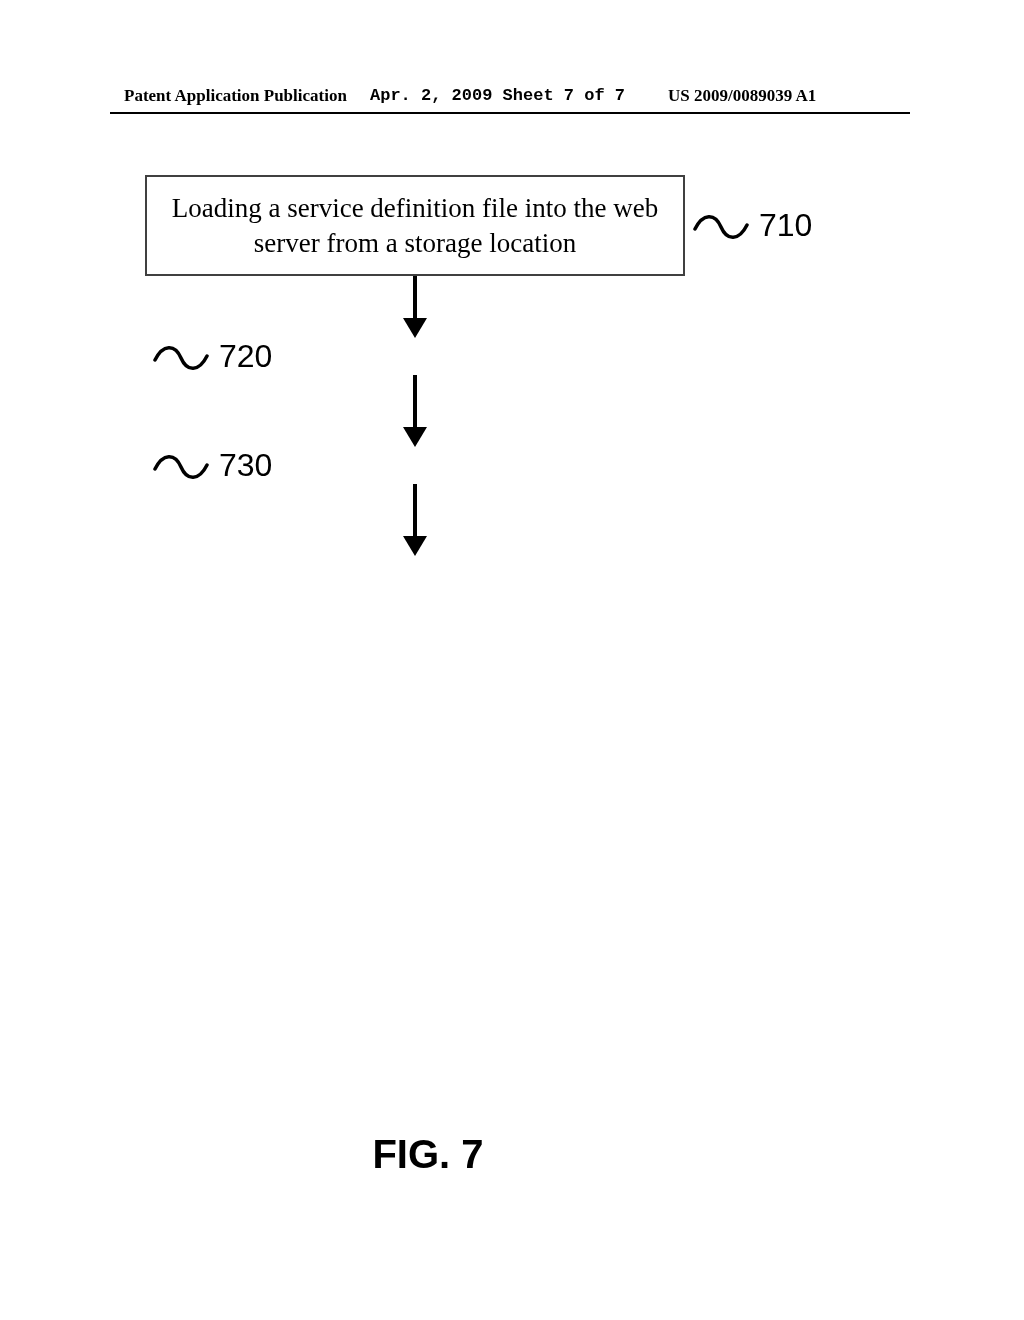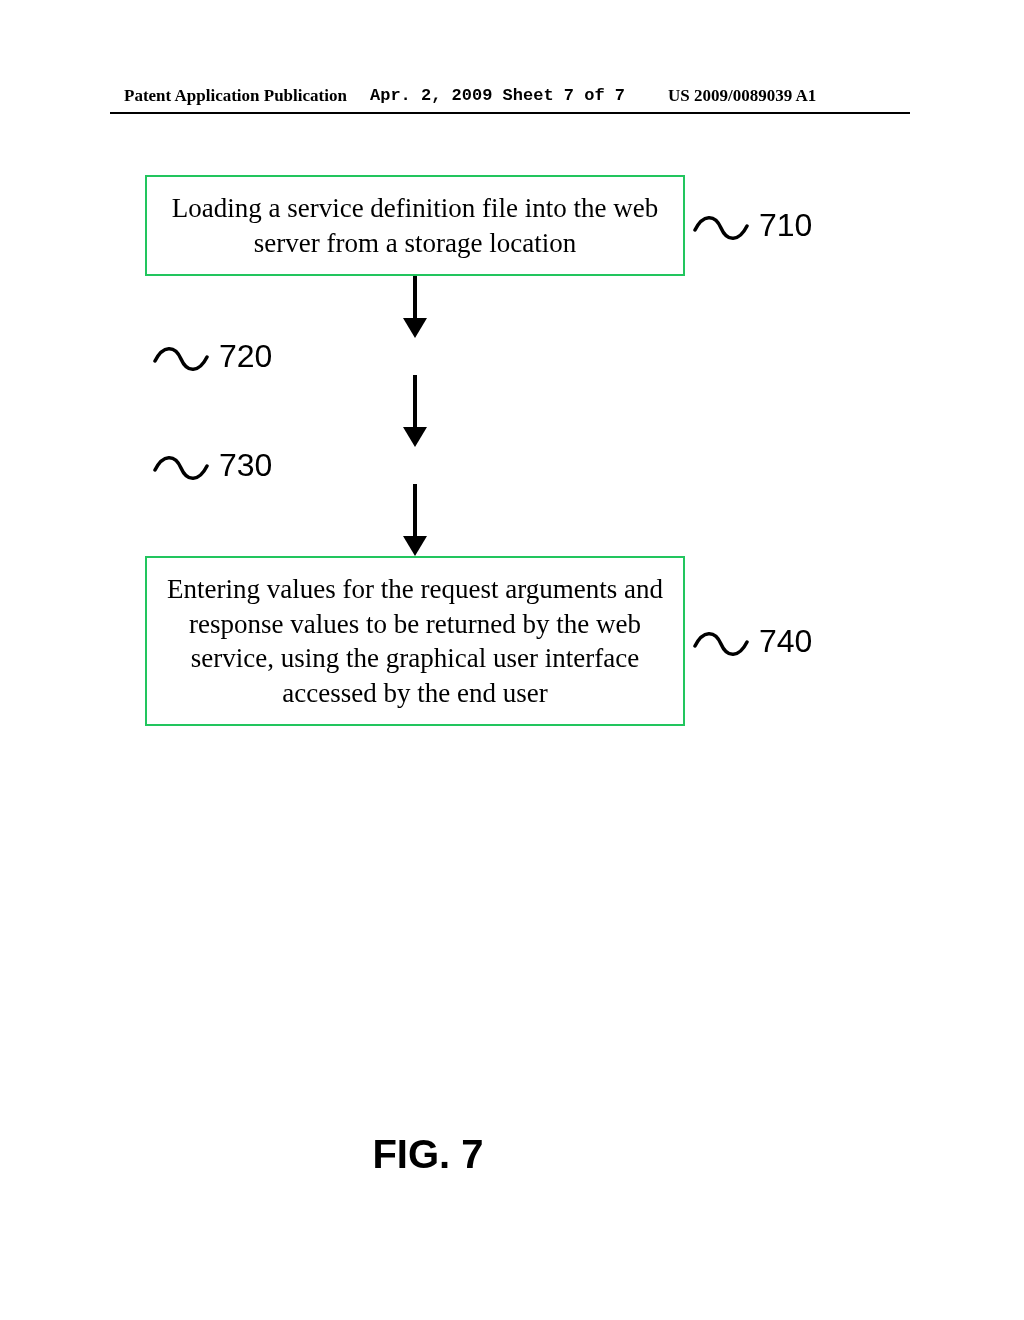--- a/index.html
+++ b/index.html
@@ -52,31 +52,31 @@
     position: absolute;
     left: 145px;
     top: 175px;
     width: 740px;
   }
   .row {
     display: flex;
     align-items: center;
   }
   .box {
-    border: 2px solid #22c55e;
+    border: 2px solid #404040;
     width: 540px;
     text-align: center;
     font-size: 27px;
     line-height: 1.28;
     padding: 14px 12px;
     box-sizing: border-box;
   }
   .ref-col {
     display: flex;
-    align-items: flex-end;
+    align-items: flex-start;
     margin-left: 8px;
   }
   .ref-num {
     font-family: Arial, Helvetica, sans-serif;
     font-size: 32px;
     margin-left: 10px;
   }
 
   .arrow-wrap {
     width: 540px;
@@ -171,27 +171,18 @@
       </div>
     </div>
 
     <div class="arrow-wrap">
       <div class="arrow" style="height:72px;">
         <div class="shaft" style="height:54px;"></div>
         <div class="head" style="top:52px;"></div>
       </div>
     </div>
 
-    <div class="row">
-      <div class="box">Entering values for the request arguments and response values to be returned by the web service, using the graphical user interface accessed by the end user</div>
-      <div class="ref-col">
-        <svg width="56" height="36" viewBox="0 0 56 36">
-          <path d="M2 22 C 10 6, 22 6, 28 20 C 34 34, 46 34, 54 18" stroke="#000" stroke-width="3.5" fill="none" stroke-linecap="round"></path>
-        </svg>
-        <span class="ref-num">740</span>
-      </div>
-    </div>
 
   </div>
 
   <div class="fig-label">FIG. 7</div>
 
 </div>
 
 </body></html>

